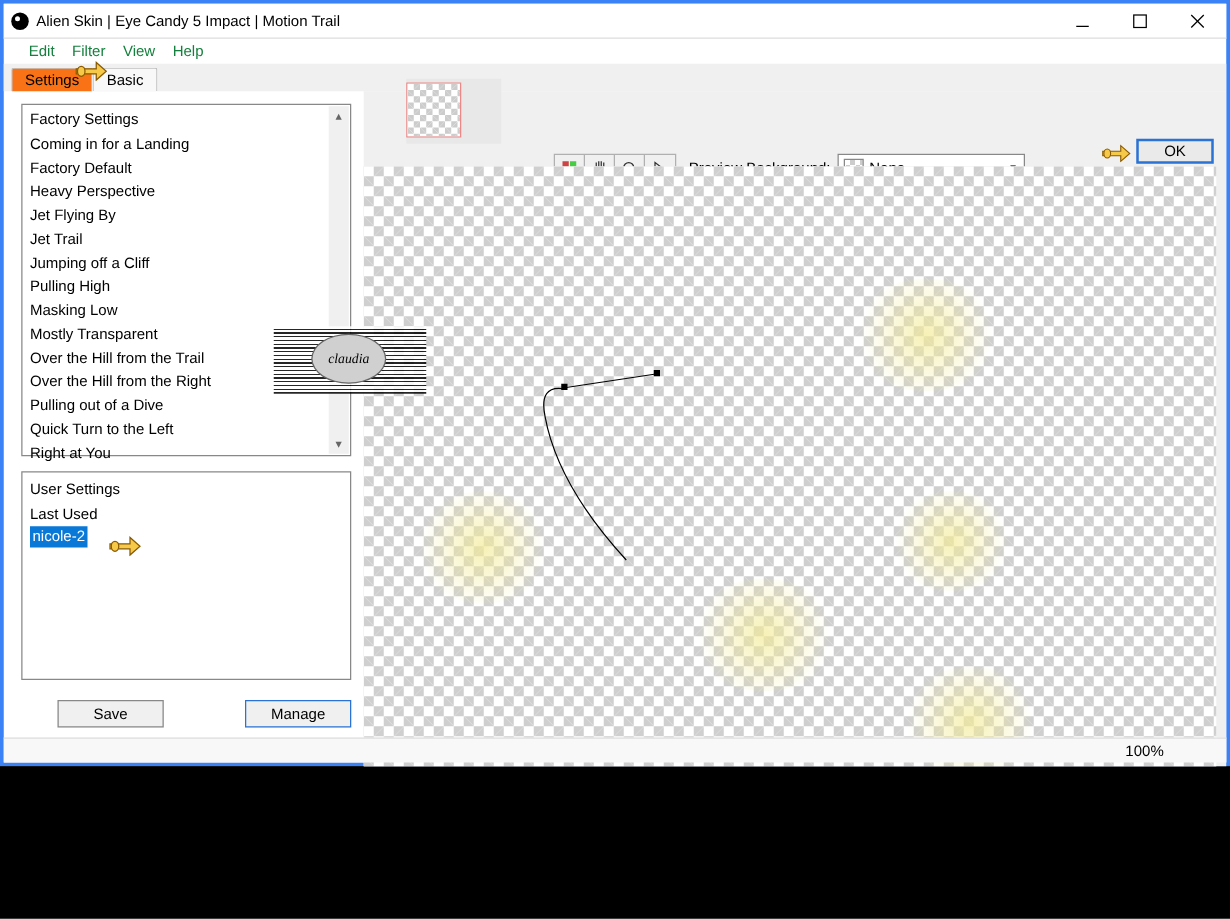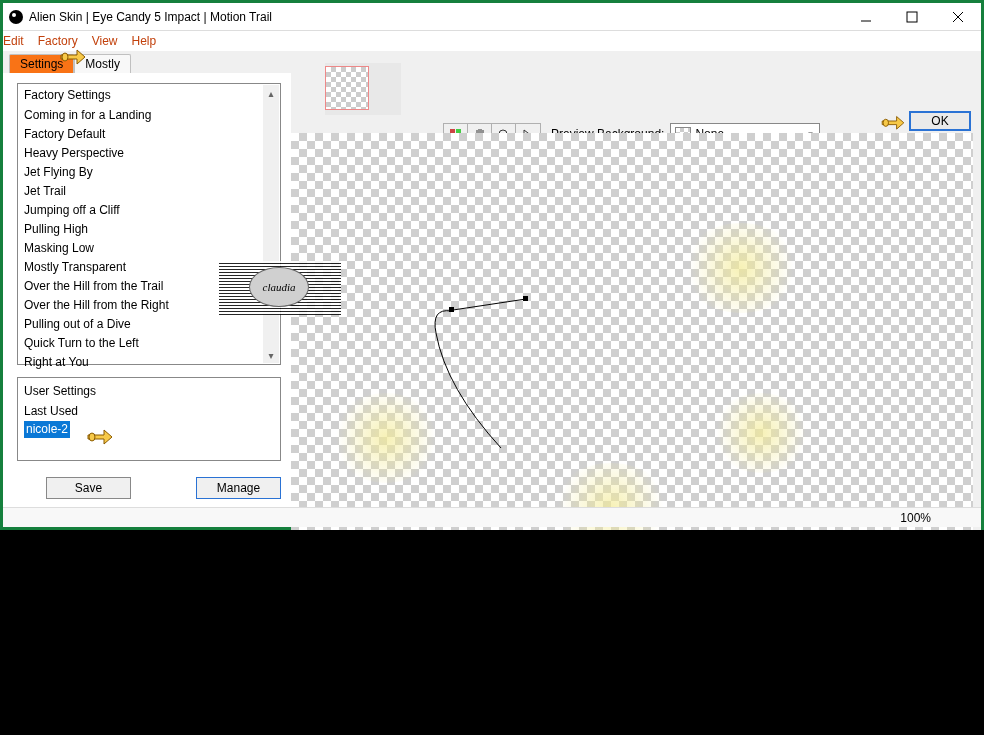--- a/index.html
+++ b/index.html
@@ -1,25 +1,25 @@
 <!DOCTYPE html>
 <html><head>
 <meta charset="utf-8">
 <style>
 * { margin: 0; padding: 0; box-sizing: border-box; font-family: "Segoe UI", Tahoma, sans-serif; font-size: 12px; }
 body { background: #000; }
-.window { position: relative; width: 984px; height: 530px; margin: 0 auto; background: #fff; border: 3px solid #15803d; }
+.window { position: relative; width: 984px; height: 613px; margin: 0 auto; background: #fff; border: 3px solid #3b82f6; }
 .titlebar { height: 28px; background: #fff; display: flex; align-items: center; padding-left: 6px; border-bottom: 1px solid #ddd; }
 .titlebar .appicon { width: 14px; height: 14px; background: #000; border-radius: 50%; margin-right: 6px; position: relative; }
 .titlebar .appicon::after { content: ""; position: absolute; left: 3px; top: 3px; width: 4px; height: 4px; background: #fff; border-radius: 50%; }
 .titlebar .title { flex: 1; color: #000; }
 .winbtns { display: flex; height: 100%; }
 .winbtn { width: 46px; height: 100%; display: flex; align-items: center; justify-content: center; }
 .winbtn svg { width: 12px; height: 12px; stroke: #000; stroke-width: 1; fill: none; }
-.menubar { height: 20px; display: flex; align-items: center; padding-left: 0; gap: 14px; color: #c2410c; }
+.menubar { height: 20px; display: flex; align-items: center; padding-left: 20px; gap: 14px; color: #15803d; }
 .tabs { height: 22px; background: #f0f0f0; display: flex; align-items: flex-end; padding-left: 6px; position: relative; }
 .tab { padding: 2px 10px 2px 10px; border: 1px solid #c0c0c0; border-bottom: none; background: #f8f8f8; margin-right: 0; border-radius: 2px 2px 0 0; }
 .tab.active { background: #f97316; }
 .pointer { position: absolute; width: 28px; height: 20px; }
 .pointer svg { width: 100%; height: 100%; }
 .mainarea { display: flex; height: calc(100% - 28px - 20px - 22px - 20px); }
 .leftpanel { width: 288px; padding: 10px 10px 8px 14px; display: flex; flex-direction: column; gap: 12px; }
 .listbox { border: 1px solid #888; background: #fff; position: relative; }
 .factory { height: 282px; }
 .user { flex: 1; }
@@ -79,28 +79,28 @@
           <svg>
             <line x1="1" y1="1" x2="11" y2="11"></line>
             <line x1="11" y1="1" x2="1" y2="11"></line>
           </svg>
         </div>
     </div>
   </div>
 
   <div class="menubar">
     <span>Edit</span>
-    <span>Factory</span>
+    <span>Filter</span>
     <span>View</span>
     <span>Help</span>
   </div>
 
   <div class="tabs">
     <div class="tab active">Settings</div>
-    <div class="tab">Mostly</div>
+    <div class="tab">Basic</div>
     <div class="pointer" style="left:56px; top:-6px;">
       <svg viewBox="0 0 28 20">
           <path d="M2 10 L18 10 L18 5 L26 12 L18 19 L18 14 L2 14 Z" fill="#f7c948" stroke="#8a5a00" stroke-width="1"></path>
           <ellipse cx="6" cy="12" rx="3" ry="4" fill="#f7c948" stroke="#8a5a00"></ellipse>
         </svg>
     </div>
   </div>
 
   <div class="mainarea">
 

